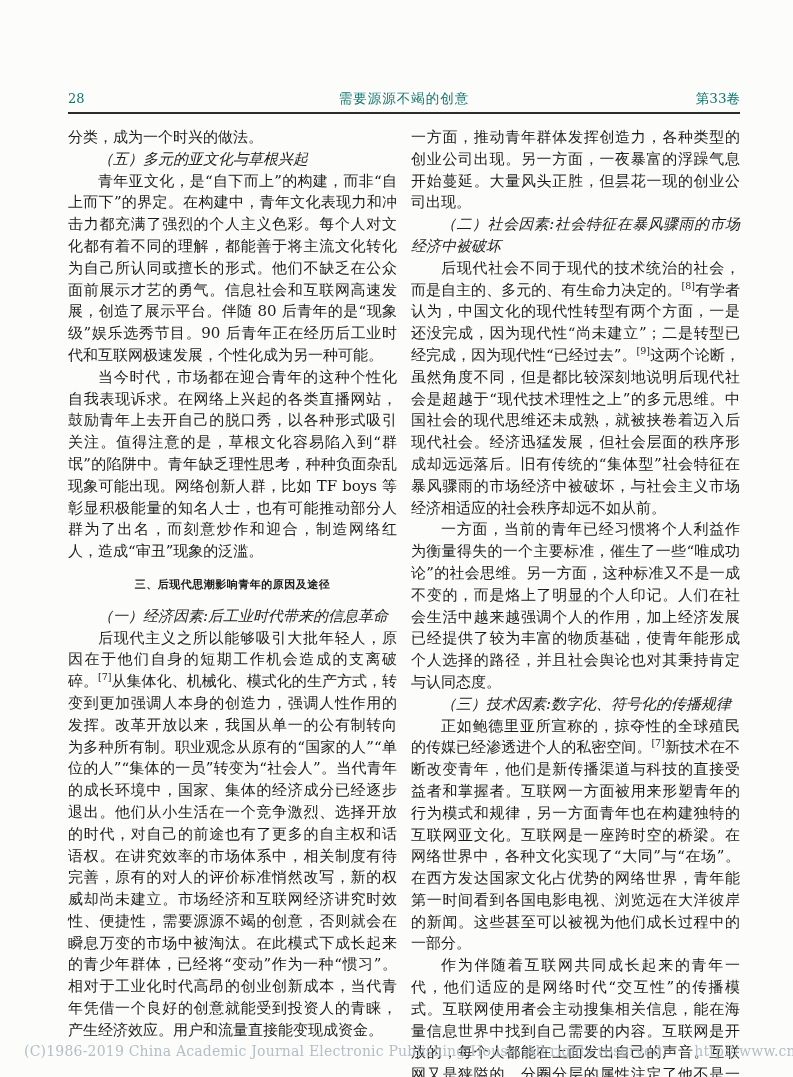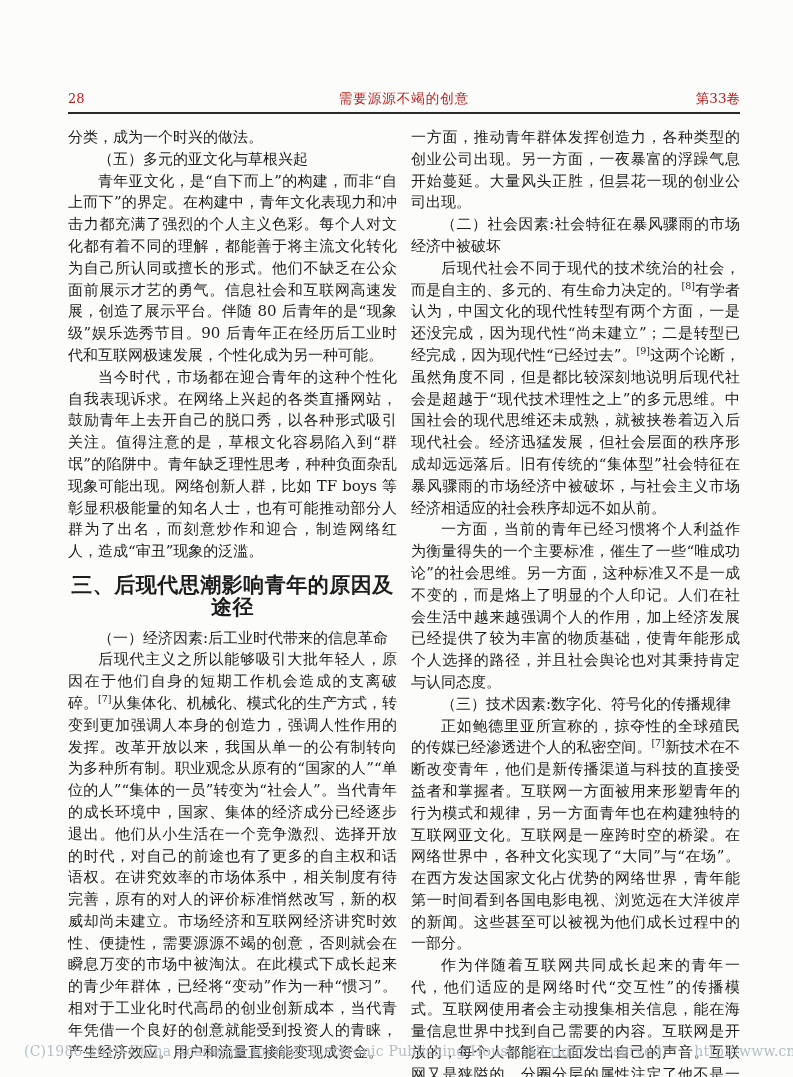--- a/index.html
+++ b/index.html
@@ -9,21 +9,21 @@
     font-family: "DejaVu Serif", "Liberation Serif", serif;
     color: #1d1d1d;
     overflow: hidden;
   }
   .page { position: relative; width: 793px; height: 1077px; }
 
   
   .header {
     position: absolute; top: 90px; left: 68px; width: 672px;
     display: flex; justify-content: space-between; align-items: baseline;
-    font-size: 13.5px; color: #b91c1c;
+    font-size: 13.5px; color: #0f766e;
   }
   .header .page-num { width: 80px; text-align: left; font-size: 13px; }
   .header .journal  { flex: 1; text-align: center; letter-spacing: 1px; }
   .header .volume   { width: 80px; text-align: right; }
   .header-rule {
     position: absolute; top: 112px; left: 68px; width: 672px;
     height: 2px; background: #2b2b2b;
   }
 
   
@@ -32,24 +32,24 @@
     display: flex; gap: 14px;
   }
   .col {
     width: 329px;
     font-size: 15px; line-height: 21.8px;
     text-align: justify;
   }
   .col p, .col h3 { margin: 0; padding: 0; }
   .para { text-indent: 2em; }
   .cont { text-indent: 0; }
-  .sub  { text-indent: 2em; }
+  .sub  { text-indent: 2em; font-style: italic; }
   .heading {
     font-weight: bold; font-style: normal;
-    font-size: 21px; letter-spacing: 0.5px;
+    font-size: 11px; letter-spacing: 0.5px;
     text-align: center; text-indent: 0;
     margin: 11px 0 10px 0 !important;
   }
   sup { font-size: 9.5px; line-height: 0; vertical-align: super; }
 
   
   .footer {
     position: absolute; top: 1043px; left: 24px; width: 745px;
     font-size: 14px; color: #b3bec6; letter-spacing: 0.2px;
     white-space: nowrap;

